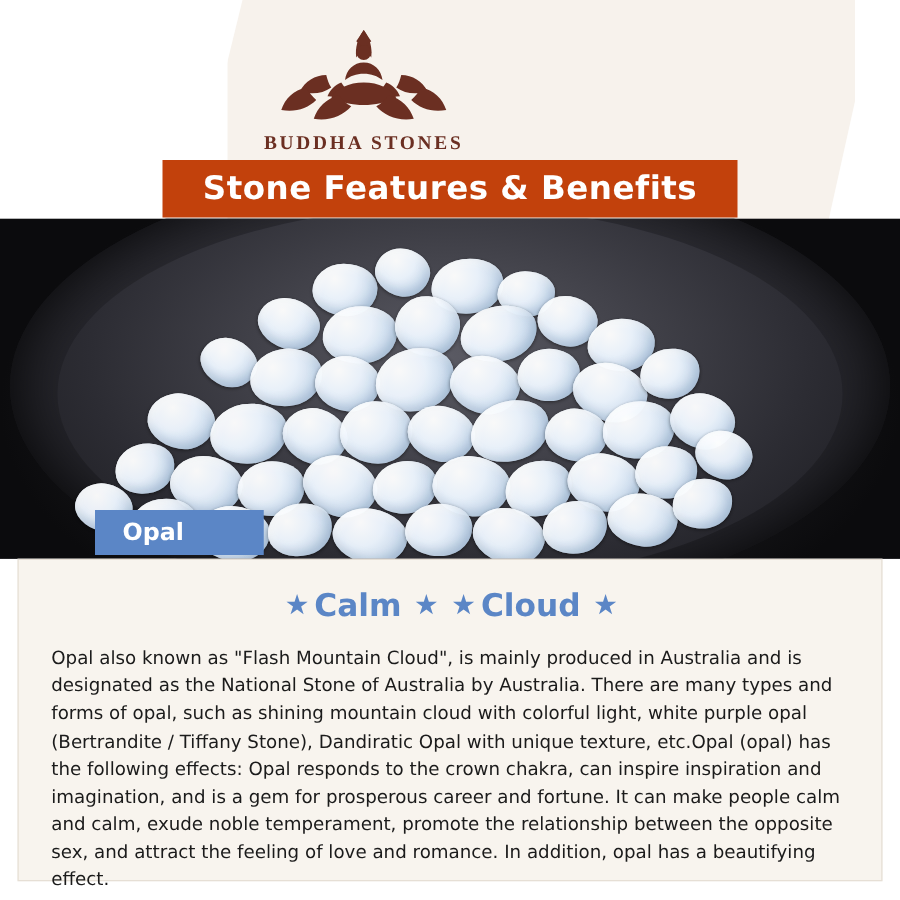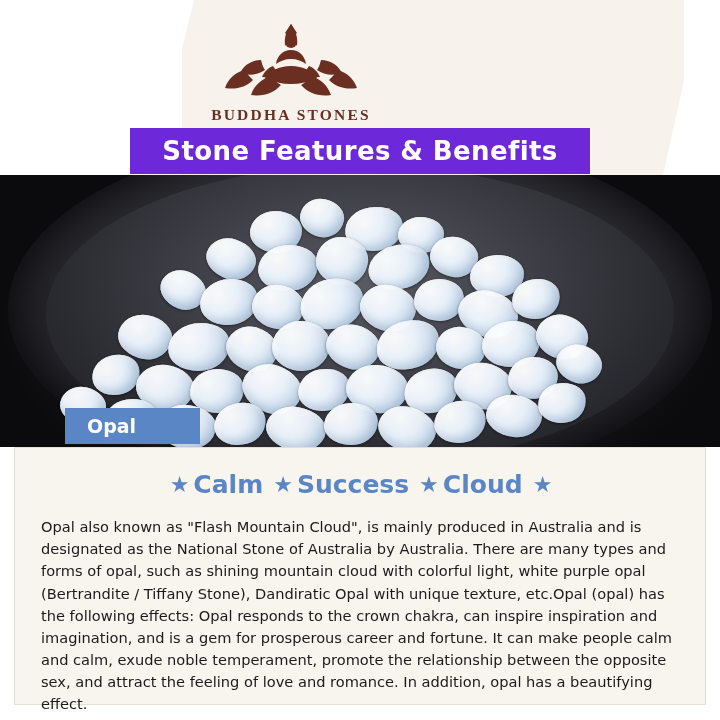--- a/index.html
+++ b/index.html
@@ -57,21 +57,21 @@
     letter-spacing: 2.2px;
     color: #6b2f22;
     font-weight: bold;
     font-family: "Liberation Serif", serif;
   }
 
   
   .title-bar {
     position: absolute; left: 130px; top: 128px;
     width: 460px; height: 46px;
-    background: #6d28d9;
+    background: #c2410c;
     display: flex; align-items: center; justify-content: center;
   }
   .title-bar .title-text {
     color: #ffffff;
     font-size: 26px;
     font-weight: bold;
     letter-spacing: 0.4px;
     font-family: "DejaVu Sans", sans-serif;
   }
 
@@ -106,21 +106,21 @@
   .stone {
     position: absolute;
     border-radius: 48% 52% 46% 54% / 52% 46% 54% 48%;
     background: radial-gradient(circle at 34% 28%, #ffffff 0%, #eef6ff 38%, #cfe0f2 70%, #a9c3dd 100%);
     box-shadow: 0 1px 3px rgba(0,0,0,.45), inset -3px -4px 8px rgba(120,150,180,.35), inset 3px 4px 7px rgba(255,255,255,.85);
     opacity: .97;
   }
 
   
   .caption-chip {
-    position: absolute; left: 65px; top: 408px;
+    position: absolute; left: 76px; top: 408px;
     width: 135px; height: 36px;
     background: #5b86c6;
     display: flex; align-items: center;
     padding-left: 22px;
   }
   .caption-chip .caption-text {
     color: #ffffff;
     font-size: 19px;
     font-weight: bold;
     font-family: "DejaVu Sans", sans-serif;
@@ -263,21 +263,20 @@
 
   <div class="body-panel">
 
     <div class="keywords">
       <span class="kw">
         <span class="star">★</span>
         <span>Calm</span>
       </span>
       <span class="kw">
         <span class="star">★</span>
-        <span>Success</span>
       </span>
       <span class="kw">
         <span class="star">★</span>
         <span>Cloud</span>
       </span>
       <span class="kw">
         <span class="star">★</span>
       </span>
     </div>
 

